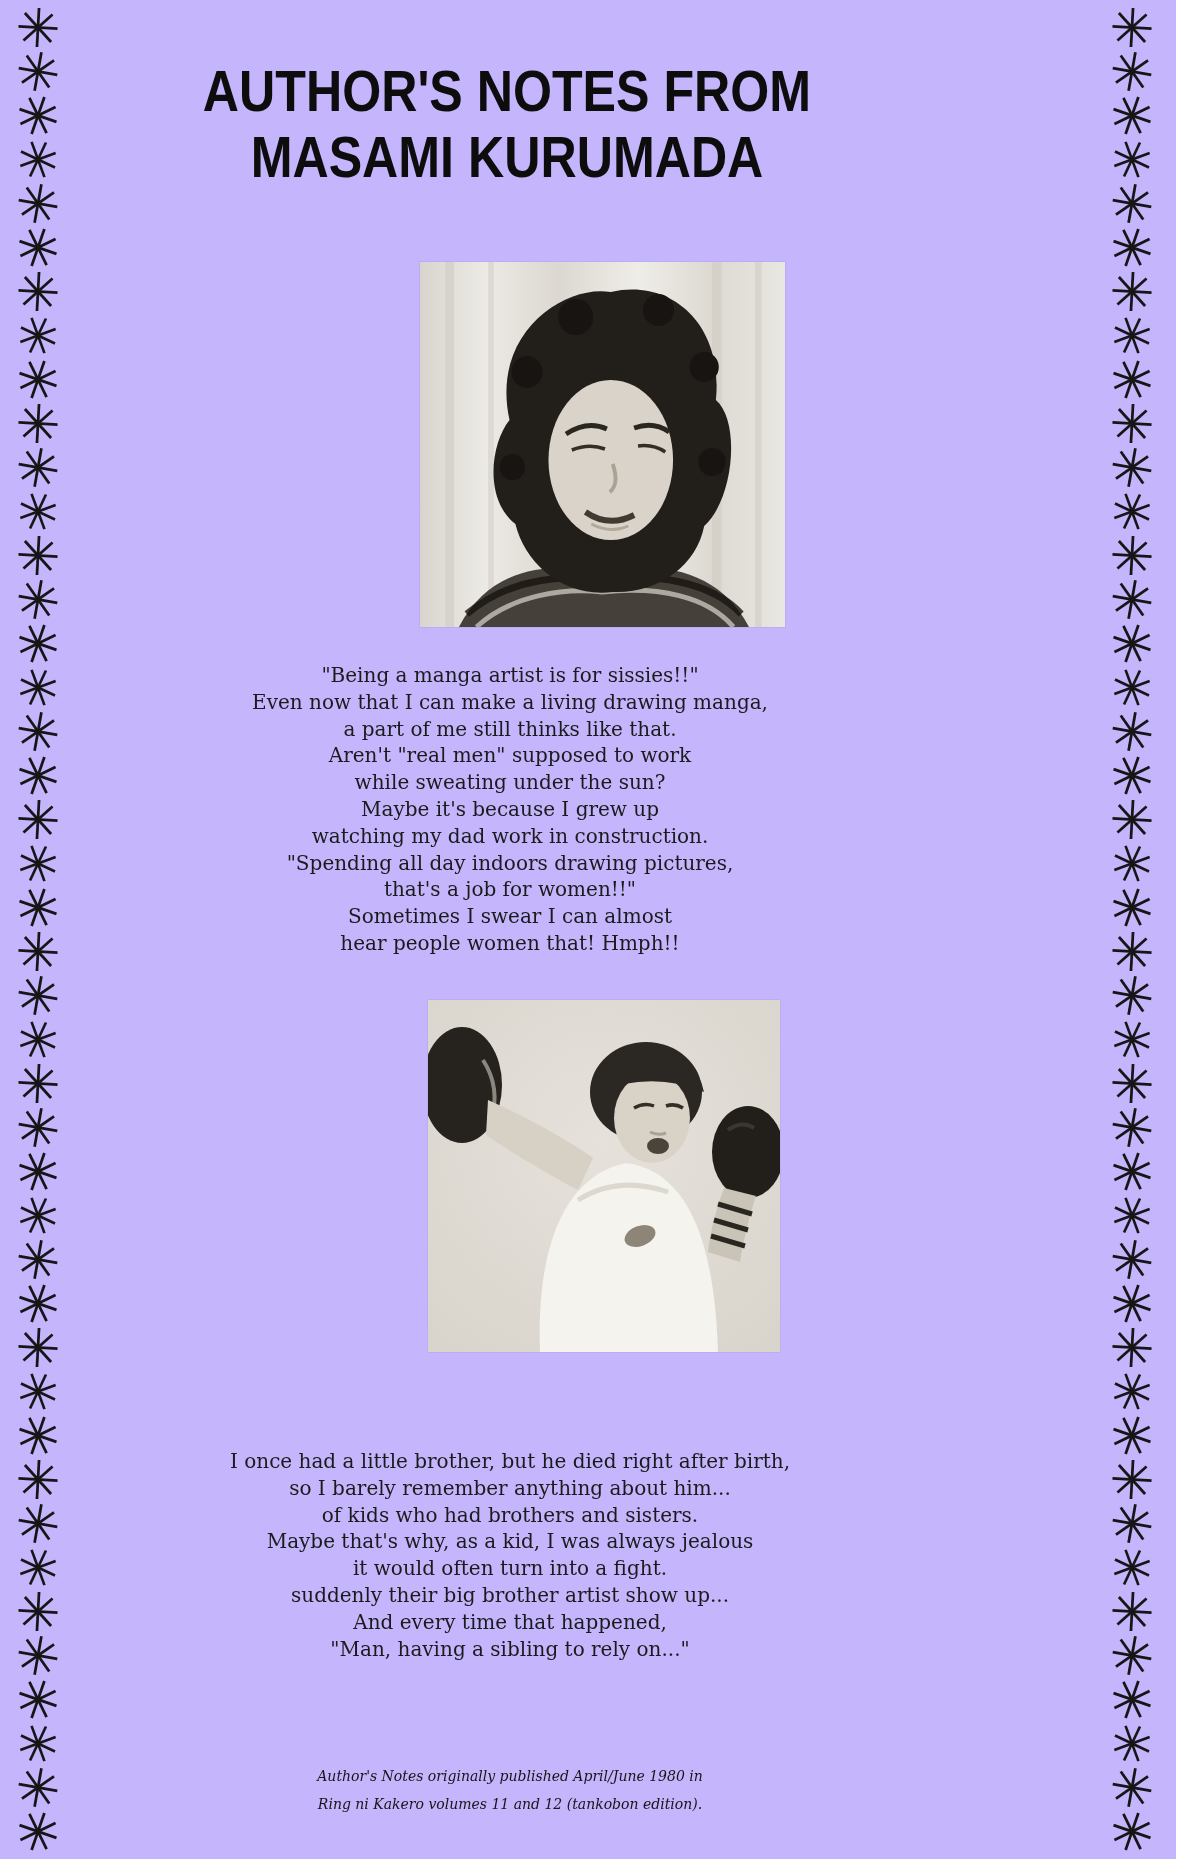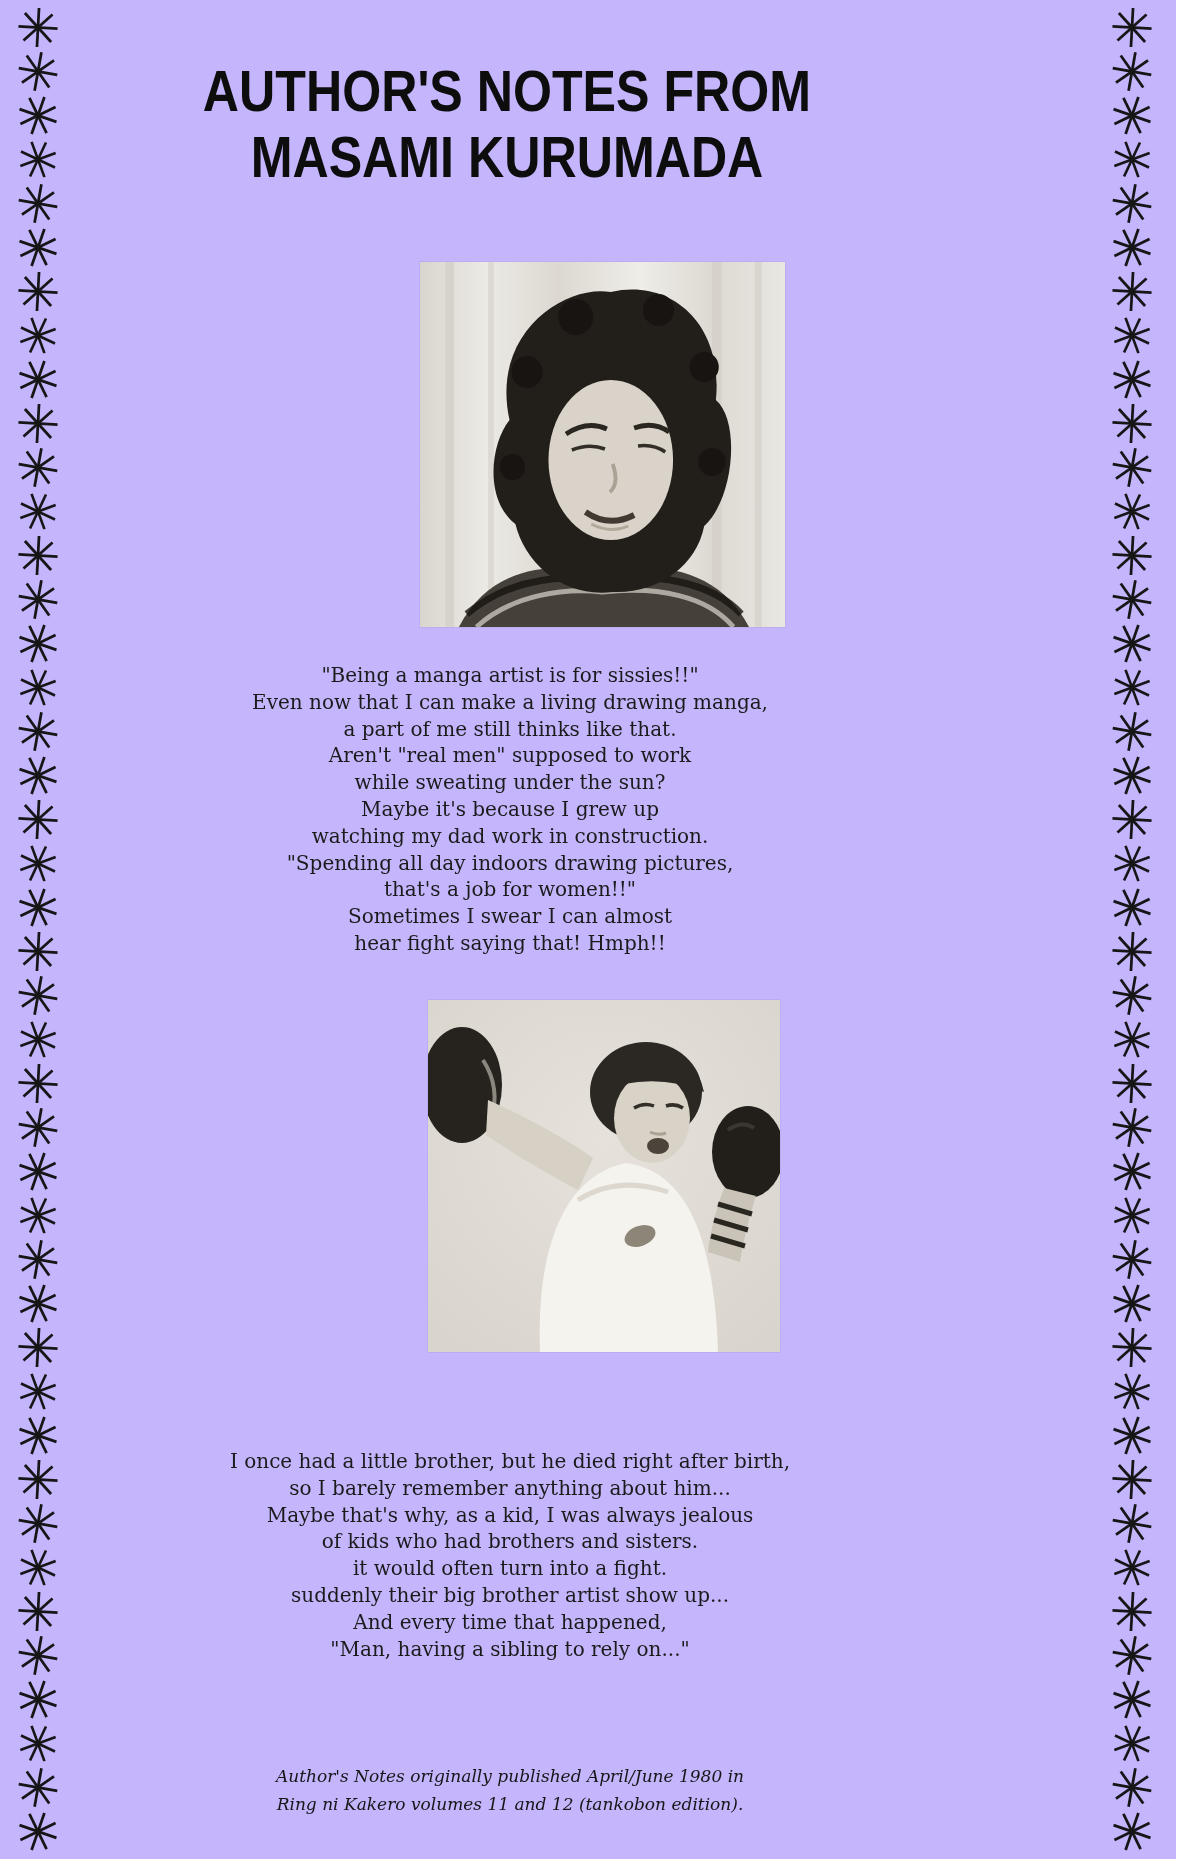--- a/index.html
+++ b/index.html
@@ -47,21 +47,21 @@
     text-align:center;
     font-size:20px;line-height:26.8px;
     color:#1b1b1b;
   }
   .para-1{top:662px;}
   .para-2{top:1448px;}
   .footer-text{
     position:absolute;left:60px;width:900px;top:1762px;
     text-align:center;
     font-style:italic;
-    font-size:17px;line-height:28px;
+    font-size:14px;line-height:28px;
     color:#161616;
   }
 </style>
 </head>
 <body>
 
 <div class="page">
 
   <div class="star-col left">
       <svg viewBox="0 0 44 44">
@@ -793,21 +793,21 @@
       <div>"Being a manga artist is for sissies!!"</div>
       <div>Even now that I can make a living drawing manga,</div>
       <div>a part of me still thinks like that.</div>
       <div>Aren't "real men" supposed to work</div>
       <div>while sweating under the sun?</div>
       <div>Maybe it's because I grew up</div>
       <div>watching my dad work in construction.</div>
       <div>"Spending all day indoors drawing pictures,</div>
       <div>that's a job for women!!"</div>
       <div>Sometimes I swear I can almost</div>
-      <div>hear fight saying that! Hmph!!</div>
+      <div>hear people women that! Hmph!!</div>
     </div>
 
   <div class="photo photo-2" title="Black-and-white photo of the author in a white tank top throwing a punch with boxing gloves">
     <svg viewBox="0 0 352 352" preserveAspectRatio="none">
       <defs>
         <radialGradient id="bg2" cx="0.5" cy="0.4" r="0.9">
           <stop offset="0" stop-color="#e6e2db"></stop>
             <stop offset="1" stop-color="#d6d2ca"></stop>
         </radialGradient>
       </defs>
@@ -832,22 +832,22 @@
       <ellipse cx="320" cy="152" rx="36" ry="46" fill="#221e19"></ellipse>
       <path d="M296,188 C288,210 282,232 280,252 L312,262 C316,238 322,214 328,196 Z" fill="#c9c3b8"></path>
       <path d="M290,204 l34,10 M286,220 l34,10 M283,236 l34,10" stroke="#2a2620" stroke-width="5"></path>
       <path d="M300,130 q14,-10 26,-2" stroke="#464039" stroke-width="4" fill="none" opacity="0.7"></path>
     </svg>
   </div>
 
   <div class="body-text para-2">
       <div>I once had a little brother, but he died right after birth,</div>
       <div>so I barely remember anything about him...</div>
+      <div>of kids who had brothers and sisters.</div>
       <div>Maybe that's why, as a kid, I was always jealous</div>
-      <div>of kids who had brothers and sisters.</div>
       <div>it would often turn into a fight.</div>
       <div>suddenly their big brother artist show up...</div>
       <div>And every time that happened,</div>
       <div>"Man, having a sibling to rely on..."</div>
     </div>
 
   <div class="footer-text">
       <div>Author's Notes originally published April/June 1980 in</div>
       <div>Ring ni Kakero volumes 11 and 12 (tankobon edition).</div>
     </div>

